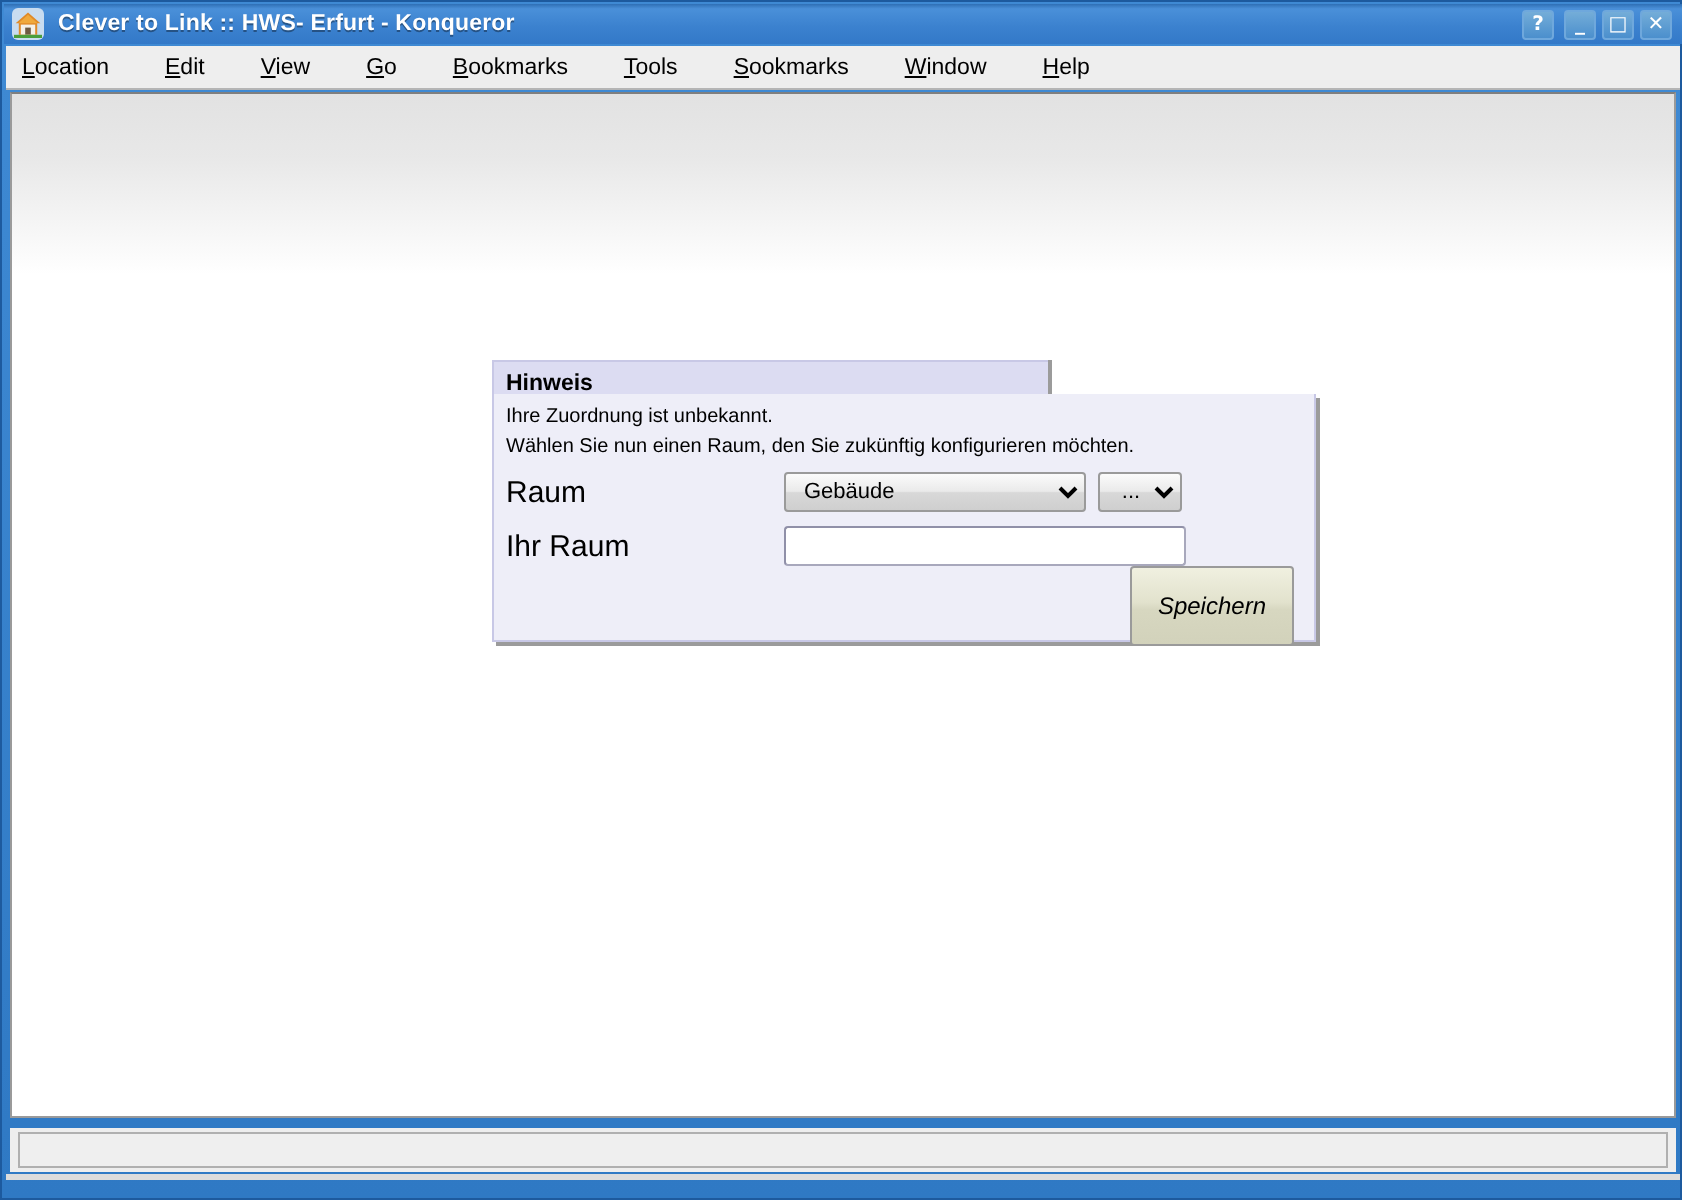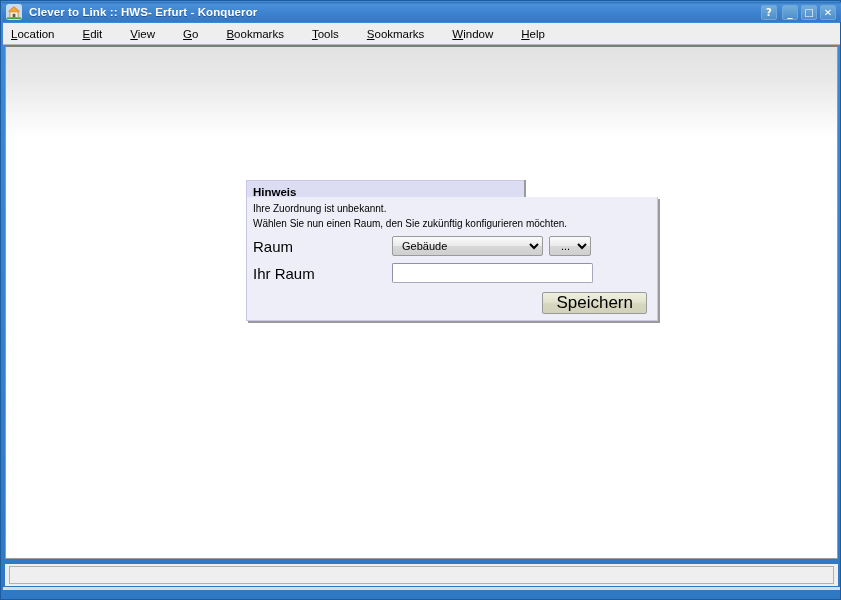--- a/index.html
+++ b/index.html
@@ -204,29 +204,30 @@
   .btn-row {
     display: flex;
     justify-content: flex-end;
     padding: 0 10px 0 0;
     margin-top: 6px;
     height: 24px;
     align-items: center;
   }
   button.save-btn {
     font-family: "Liberation Sans", sans-serif;
-    font-size: 17px;
-    color: #000000;
-    height: 22px;
+    font-size: 12px;
+    color: #000000;
+    height: 40px;
     padding: 0 13px;
     box-sizing: border-box;
     border: 1px solid #9a9a9a;
     border-radius: 2px;
     background: linear-gradient(to bottom, #f0f0e0 0%, #e2e2cd 45%, #d7d7c0 55%, #d2d2bb 100%);
     cursor: pointer;
+    font-style: italic;
   }
 
   
   #statusbar-outer {
     position: absolute;
     left: 4px; top: 563px;
     width: 833px;
     height: 22px;
     box-sizing: border-box;
     background: #eeeeee;

